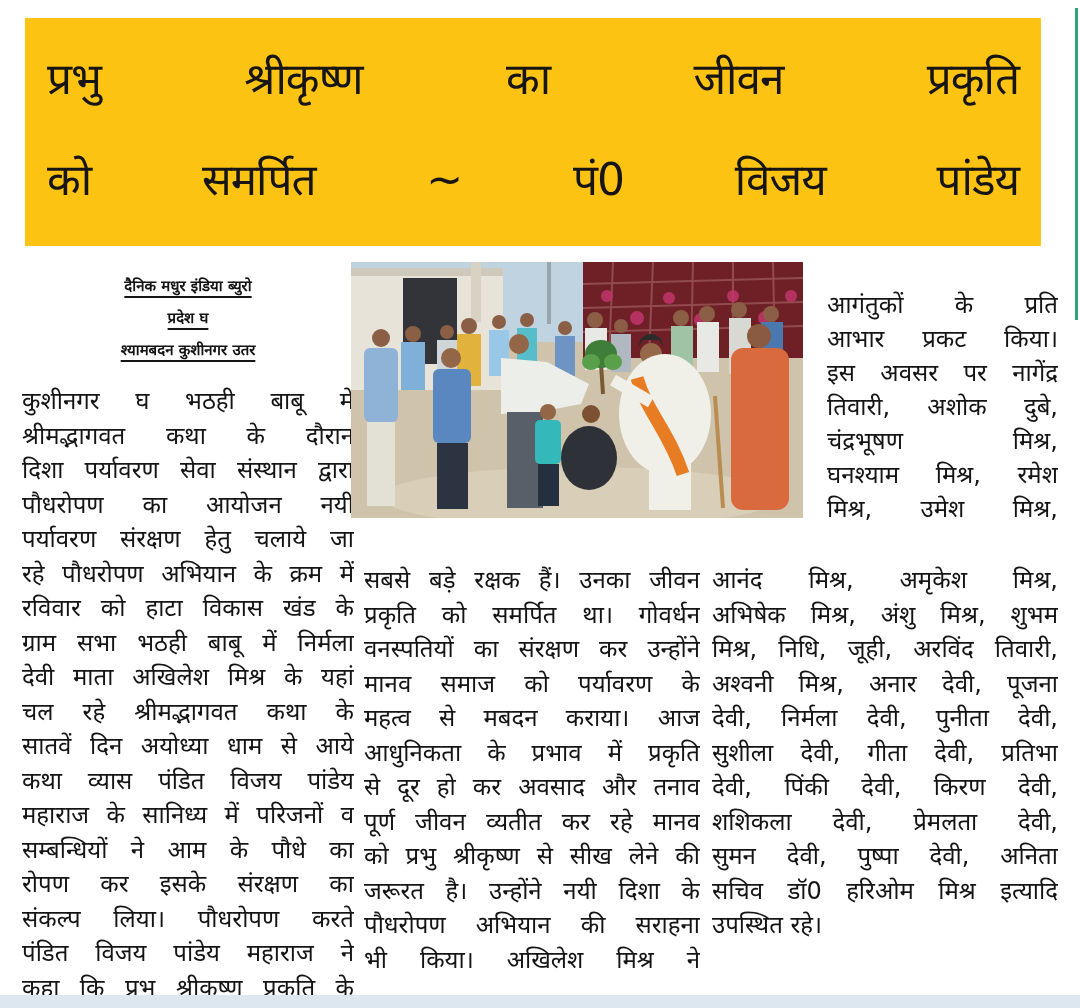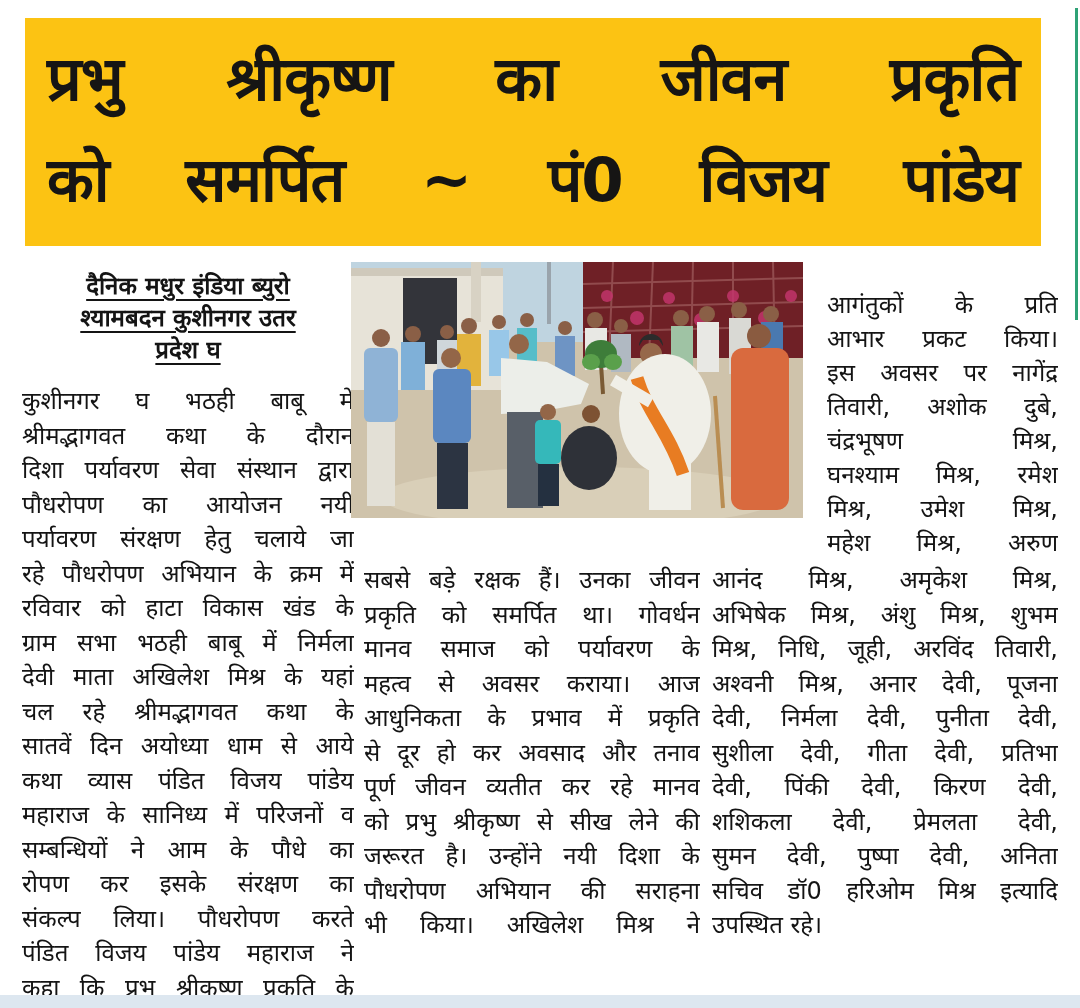--- a/index.html
+++ b/index.html
@@ -14,35 +14,35 @@
     position:relative;width:1080px;height:1008px;background:var(--paper);
     font-family:"DejaVu Sans",sans-serif;color:var(--ink);overflow:hidden;
   }
   
   .banner{
     position:absolute;left:25px;top:18px;width:1016px;height:228px;
     background:var(--banner-bg);overflow:hidden;padding:10px 22px 0 22px;
     box-sizing:border-box;
   }
   .banner .tline{
-    font-size:61px;font-weight:bold;line-height:101px;white-space:nowrap;
+    font-size:44px;font-weight:normal;line-height:101px;white-space:nowrap;
     text-align:justify;text-align-last:justify;color:#161514;
     letter-spacing:-1px;
   }
   
   .green-edge{
     position:absolute;left:1075px;top:8px;width:3px;height:312px;
     background:var(--green-line);
   }
   
   .byline{
     position:absolute;left:22px;top:270px;width:332px;
   }
   .byline .tline{
-    font-size:24px;font-weight:bold;line-height:32px;text-align:center;
+    font-size:15px;font-weight:bold;line-height:32px;text-align:center;
     text-decoration:underline;text-decoration-thickness:2px;text-underline-offset:5px;
     white-space:nowrap;
   }
   
   .body-col{position:absolute;overflow:hidden;margin-top:18px;}
   .body-col .tline{
     font-size:24px;line-height:34.5px;white-space:nowrap;
     text-align:justify;text-align-last:justify;
   }
   .col1{left:22px;top:366px;width:332px;height:626px;}
@@ -70,22 +70,22 @@
 
   <div class="banner">
       <div class="tline">प्रभु श्रीकृष्ण का जीवन प्रकृति</div>
       <div class="tline">को समर्पित ~ पं0 विजय पांडेय</div>
     </div>
 
   <div class="green-edge"></div>
 
   <div class="byline">
       <div class="tline">दैनिक मधुर इंडिया ब्युरो</div>
+      <div class="tline">प्रदेश घ</div>
       <div class="tline">श्यामबदन कुशीनगर उतर</div>
-      <div class="tline">प्रदेश घ</div>
     </div>
 
   <div class="body-col col1">
       <div class="tline">कुशीनगर घ  भठही बाबू में</div>
       <div class="tline">श्रीमद्भागवत कथा के दौरान</div>
       <div class="tline">दिशा पर्यावरण सेवा संस्थान द्वारा</div>
       <div class="tline">पौधरोपण का आयोजन  नयी</div>
       <div class="tline">पर्यावरण संरक्षण हेतु चलाये जा</div>
       <div class="tline">रहे पौधरोपण अभियान के क्रम में</div>
       <div class="tline">रविवार को हाटा विकास खंड के</div>
@@ -218,28 +218,28 @@
   </div>
 
   <div class="body-col col3n">
       <div class="tline">आगंतुकों के प्रति</div>
       <div class="tline">आभार प्रकट किया।</div>
       <div class="tline">इस अवसर पर नागेंद्र</div>
       <div class="tline">तिवारी, अशोक दुबे,</div>
       <div class="tline">चंद्रभूषण मिश्र,</div>
       <div class="tline">घनश्याम मिश्र, रमेश</div>
       <div class="tline">मिश्र, उमेश मिश्र,</div>
-      <div class="tline">महेश मिश्र, अरुण</div>
     </div>
 
   <div class="body-col col2">
       <div class="tline">सबसे बड़े रक्षक हैं। उनका जीवन</div>
       <div class="tline">प्रकृति को समर्पित था। गोवर्धन</div>
+      <div class="tline">वनस्पतियों का संरक्षण कर उन्होंने</div>
       <div class="tline">मानव समाज को पर्यावरण के</div>
-      <div class="tline">महत्व से अवसर कराया। आज</div>
+      <div class="tline">महत्व से मबदन कराया। आज</div>
       <div class="tline">आधुनिकता के प्रभाव में प्रकृति</div>
       <div class="tline">से दूर हो कर अवसाद और तनाव</div>
       <div class="tline">पूर्ण जीवन व्यतीत कर रहे मानव</div>
       <div class="tline">को प्रभु श्रीकृष्ण से सीख लेने की</div>
       <div class="tline">जरूरत है। उन्होंने नयी दिशा के</div>
       <div class="tline">पौधरोपण अभियान की सराहना</div>
       <div class="tline">भी किया।  अखिलेश मिश्र ने</div>
     </div>
 
   <div class="body-col col3w end-left">

